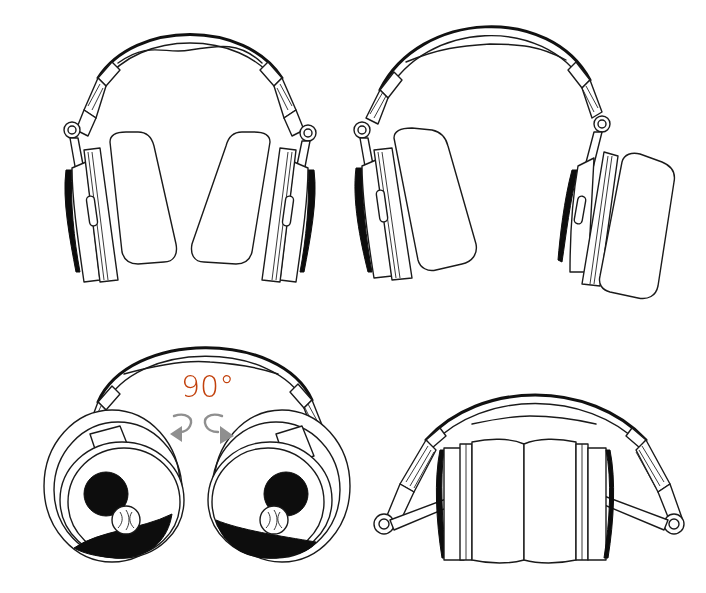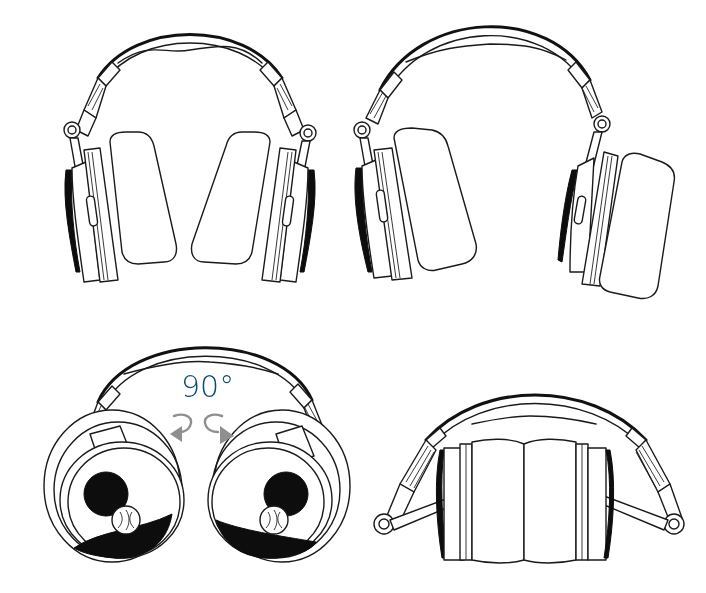--- a/index.html
+++ b/index.html
@@ -6,21 +6,21 @@
   body { width:706px; height:593px; position:relative; overflow:hidden; font-family:"DejaVu Sans", sans-serif; }
   .panel { position:absolute; }
   svg { display:block; overflow:visible; }
   .ln { fill:none; stroke:#1a1a1a; stroke-width:1.4; stroke-linejoin:round; stroke-linecap:round; }
   .ln-thick { fill:none; stroke:#111; stroke-width:3; stroke-linecap:round; }
   .ln-thin { fill:none; stroke:#222; stroke-width:0.9; }
   .wf { fill:#fff; stroke:#1a1a1a; stroke-width:1.4; stroke-linejoin:round; }
   .blk { fill:#0d0d0d; stroke:#0d0d0d; stroke-width:1; }
   .gray { fill:none; stroke:#8f8f8f; stroke-width:2.4; stroke-linecap:round; }
   .grayfill { fill:#8f8f8f; }
-  .angle-label { position:absolute; left:181px; top:372px; font-size:30px; color:#0c4a6e; font-family:"DejaVu Sans", sans-serif; font-weight:300; letter-spacing:0px; line-height:1; }
+  .angle-label { position:absolute; left:181px; top:372px; font-size:30px; color:#c2410c; font-family:"DejaVu Sans", sans-serif; font-weight:300; letter-spacing:0px; line-height:1; }
 </style>
 </head>
 <body>
 
 <div class="panel" style="left:40px; top:0px; width:300px; height:290px;">
   <svg width="300" height="290" viewBox="0 0 300 290">
 
     <path class="ln-thick" d="M58,78 C95,20 205,20 242,78"></path>
     <path class="ln" d="M64,82 C100,30 200,30 236,82"></path>
 

